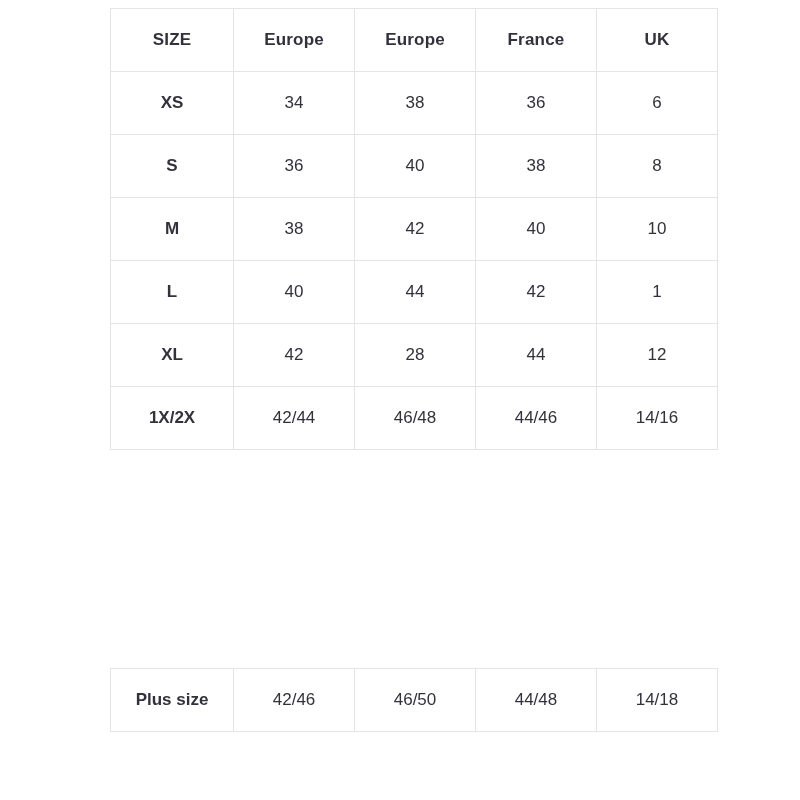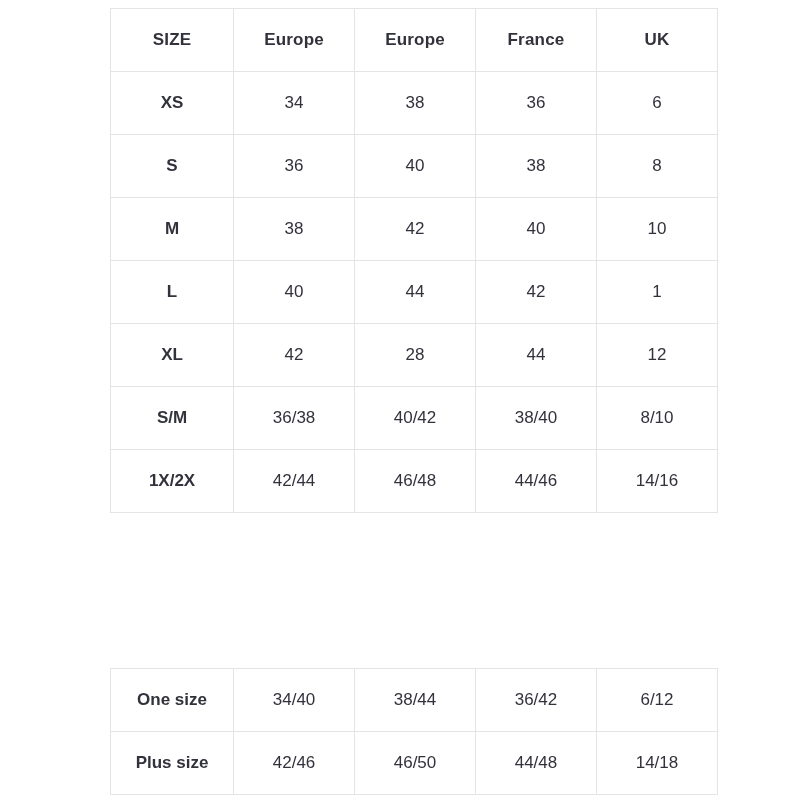--- a/index.html
+++ b/index.html
@@ -113,53 +113,39 @@
         <td>1</td>
       </tr>
       <tr>
         <td class="label">XL</td>
         <td>42</td>
         <td>28</td>
         <td>44</td>
         <td>12</td>
       </tr>
       <tr>
-        <td class="label">S/M</td>
-        <td>36/38</td>
-        <td>40/42</td>
-        <td>38/40</td>
-        <td>8/10</td>
-      </tr>
-      <tr>
         <td class="label">1X/2X</td>
         <td>42/44</td>
         <td>46/48</td>
         <td>44/46</td>
         <td>14/16</td>
       </tr>
     </tbody>
   </table>
 
   <table class="extra-table">
     <colgroup>
       <col class="c-label">
       <col class="c-val">
       <col class="c-val">
       <col class="c-val">
       <col class="c-val">
     </colgroup>
     <tbody>
       <tr>
-        <td class="label">One size</td>
-        <td>34/40</td>
-        <td>38/44</td>
-        <td>36/42</td>
-        <td>6/12</td>
-      </tr>
-      <tr>
         <td class="label">Plus size</td>
         <td>42/46</td>
         <td>46/50</td>
         <td>44/48</td>
         <td>14/18</td>
       </tr>
     </tbody>
   </table>
 
 </div>

